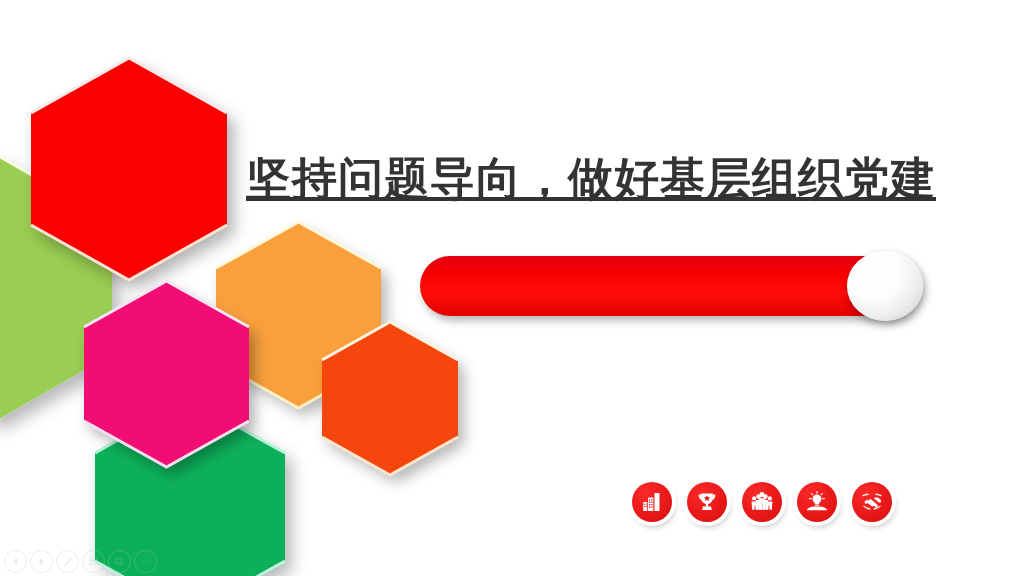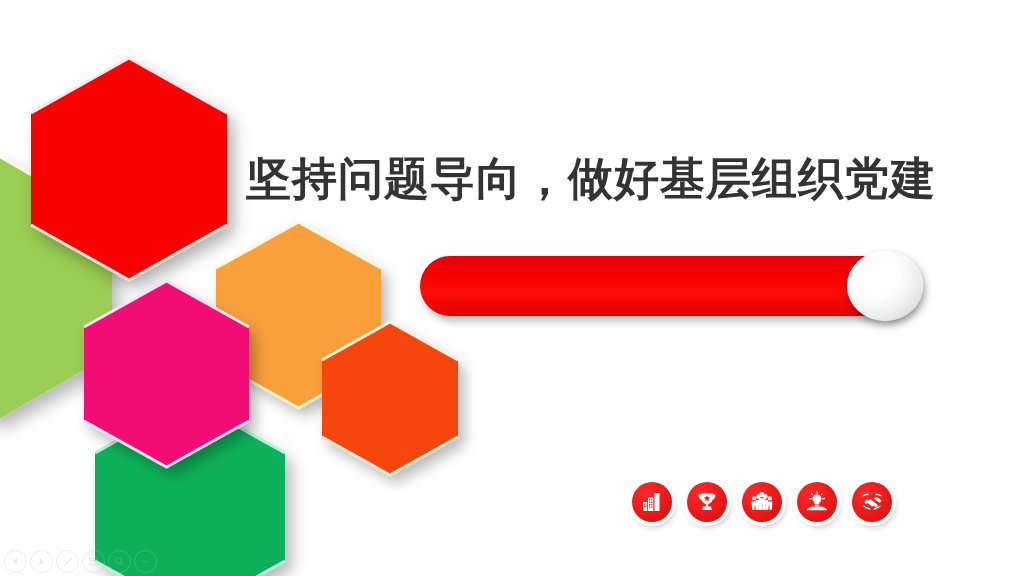--- a/index.html
+++ b/index.html
@@ -34,20 +34,21 @@
     left: 246px;
     top: 148px;
     width: 720px;
     font-size: 45px;
     font-weight: bold;
     letter-spacing: 1px;
     color: #333333;
     line-height: 62px;
     white-space: nowrap;
     font-family: "Liberation Sans", "DejaVu Sans", sans-serif;
+    text-decoration: underline;
   }
 
   
   #slider-bar {
     position: absolute;
     left: 420px;
     top: 256px;
     width: 496px;
     height: 60px;
   }

